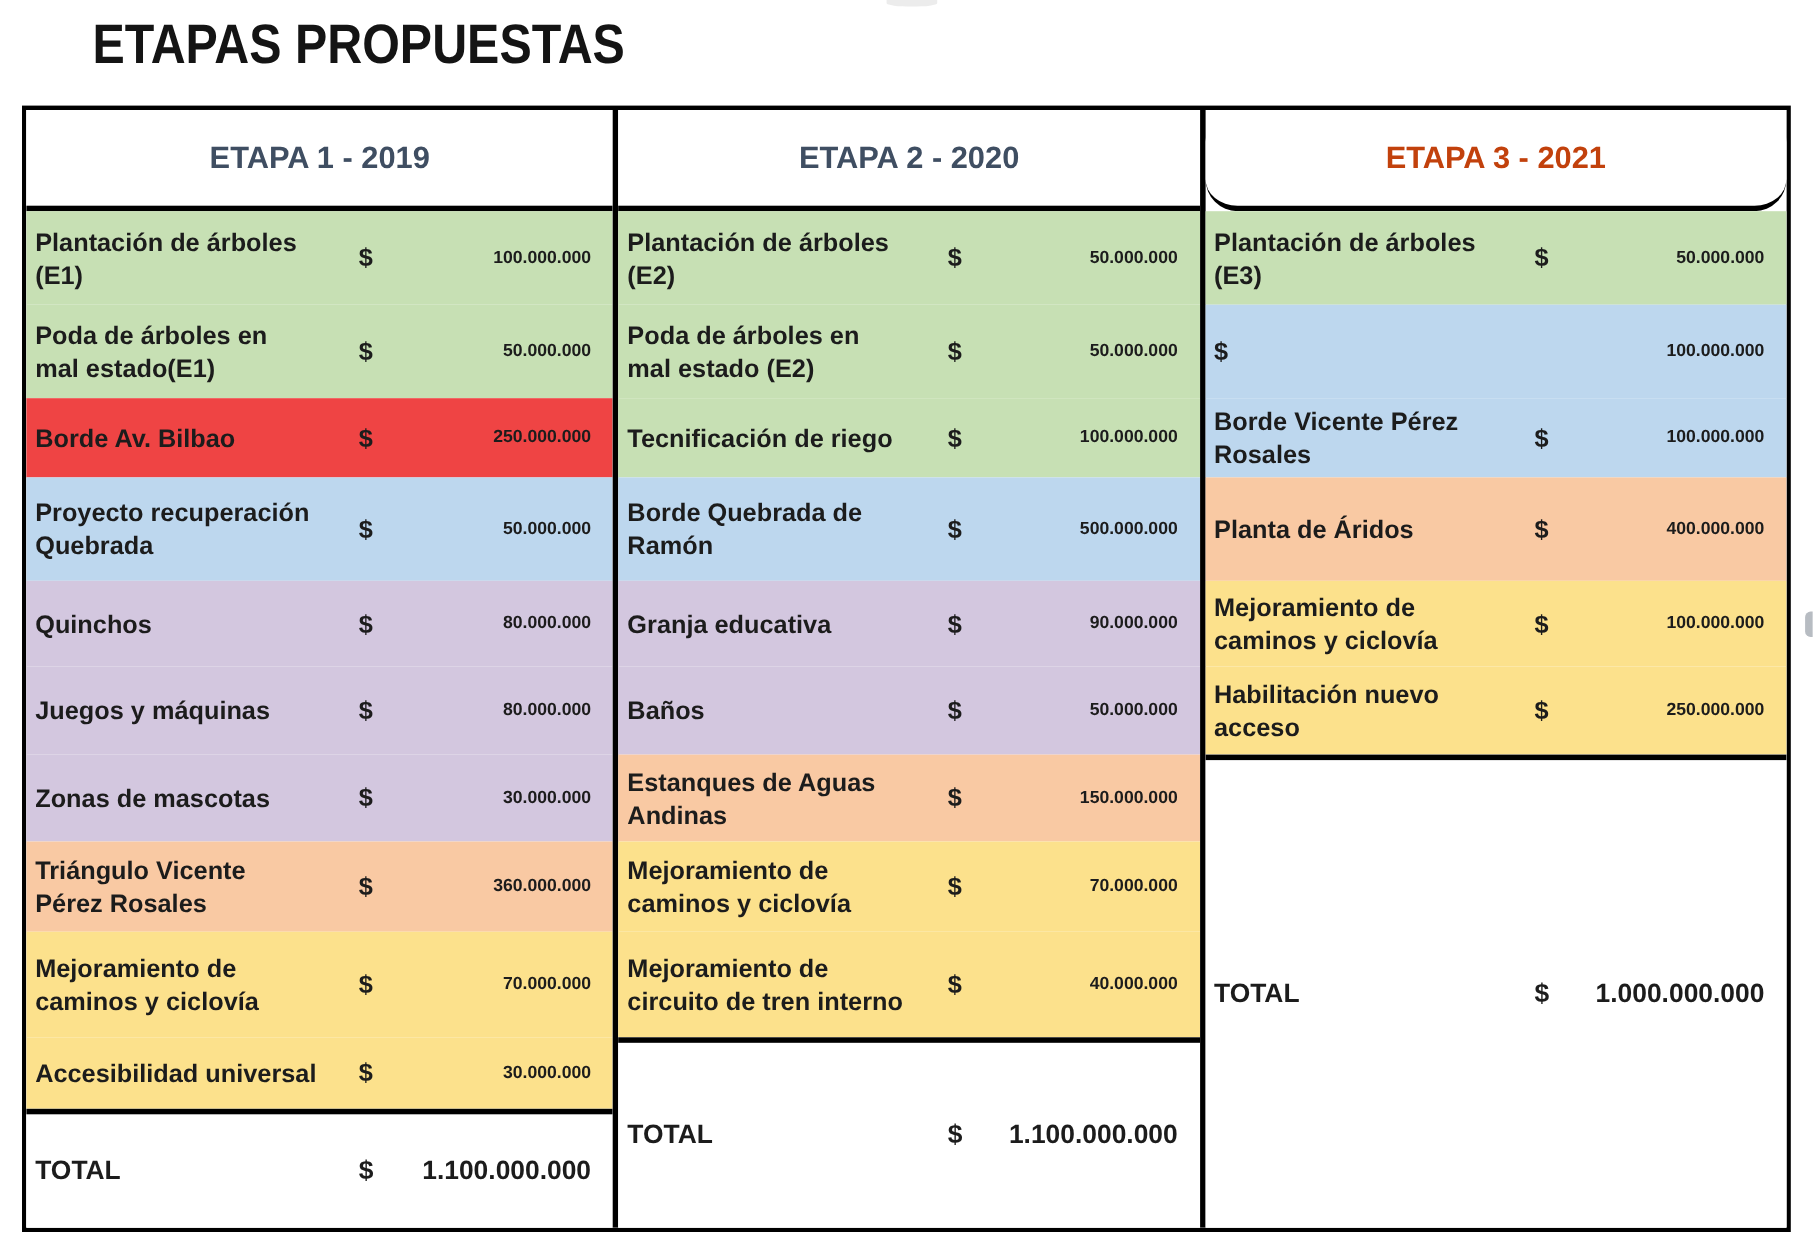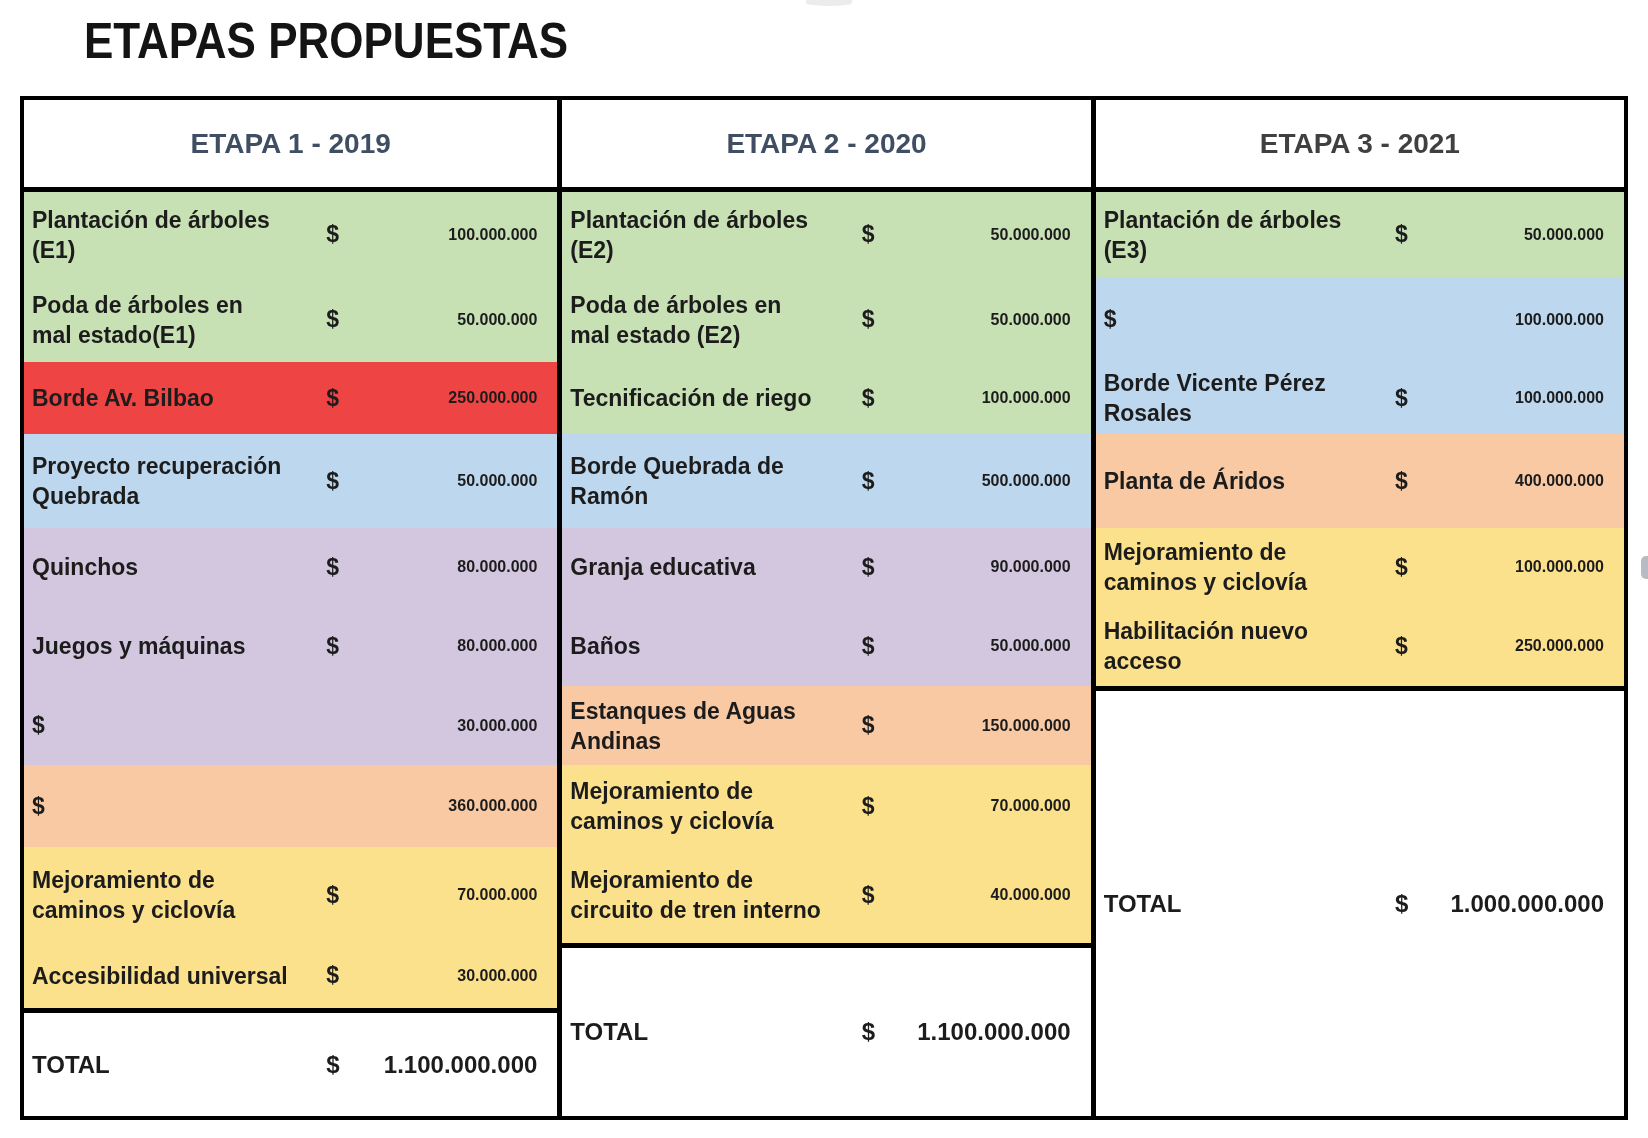--- a/index.html
+++ b/index.html
@@ -117,24 +117,27 @@
         <div class="lbl">Quinchos</div>
         <div class="cur">$</div>
         <div class="amt">80.000.000</div>
       </div>
       <div class="erow" style="height: 80px; background: rgb(211, 199, 223);">
         <div class="lbl">Juegos y máquinas</div>
         <div class="cur">$</div>
         <div class="amt">80.000.000</div>
       </div>
       <div class="erow" style="height: 79px; background: rgb(211, 199, 223);">
+        <div class="lbl">Zonas de mascotas</div>
         <div class="cur">$</div>
         <div class="amt">30.000.000</div>
       </div>
       <div class="erow" style="height: 82px; background: rgb(249, 201, 163);">
+        <div class="lbl">Triángulo Vicente
+Pérez Rosales</div>
         <div class="cur">$</div>
         <div class="amt">360.000.000</div>
       </div>
       <div class="erow" style="height: 96px; background: rgb(252, 225, 140);">
         <div class="lbl">Mejoramiento de
 caminos y ciclovía</div>
         <div class="cur">$</div>
         <div class="amt">70.000.000</div>
       </div>
       <div class="erow" style="height: 65px; background: rgb(252, 225, 140);">
@@ -206,21 +209,21 @@
       </div>
     </div>
     <div class="etotal">
       <div class="lbl">TOTAL</div>
       <div class="cur">$</div>
       <div class="amt">1.100.000.000</div>
     </div>
   </div>
 
   <div class="ecol">
-    <div class="ehead" style="color: #404040;">ETAPA 3 - 2021</div>
+    <div class="ehead" style="color: #c2410c; border-radius: 29px;">ETAPA 3 - 2021</div>
     <div class="ebody">
       <div class="erow" style="height: 85px; background: rgb(199, 224, 180);">
         <div class="lbl">Plantación de árboles
 (E3)</div>
         <div class="cur">$</div>
         <div class="amt">50.000.000</div>
       </div>
       <div class="erow" style="height: 85px; background: rgb(189, 215, 238);">
         <div class="cur">$</div>
         <div class="amt">100.000.000</div>

